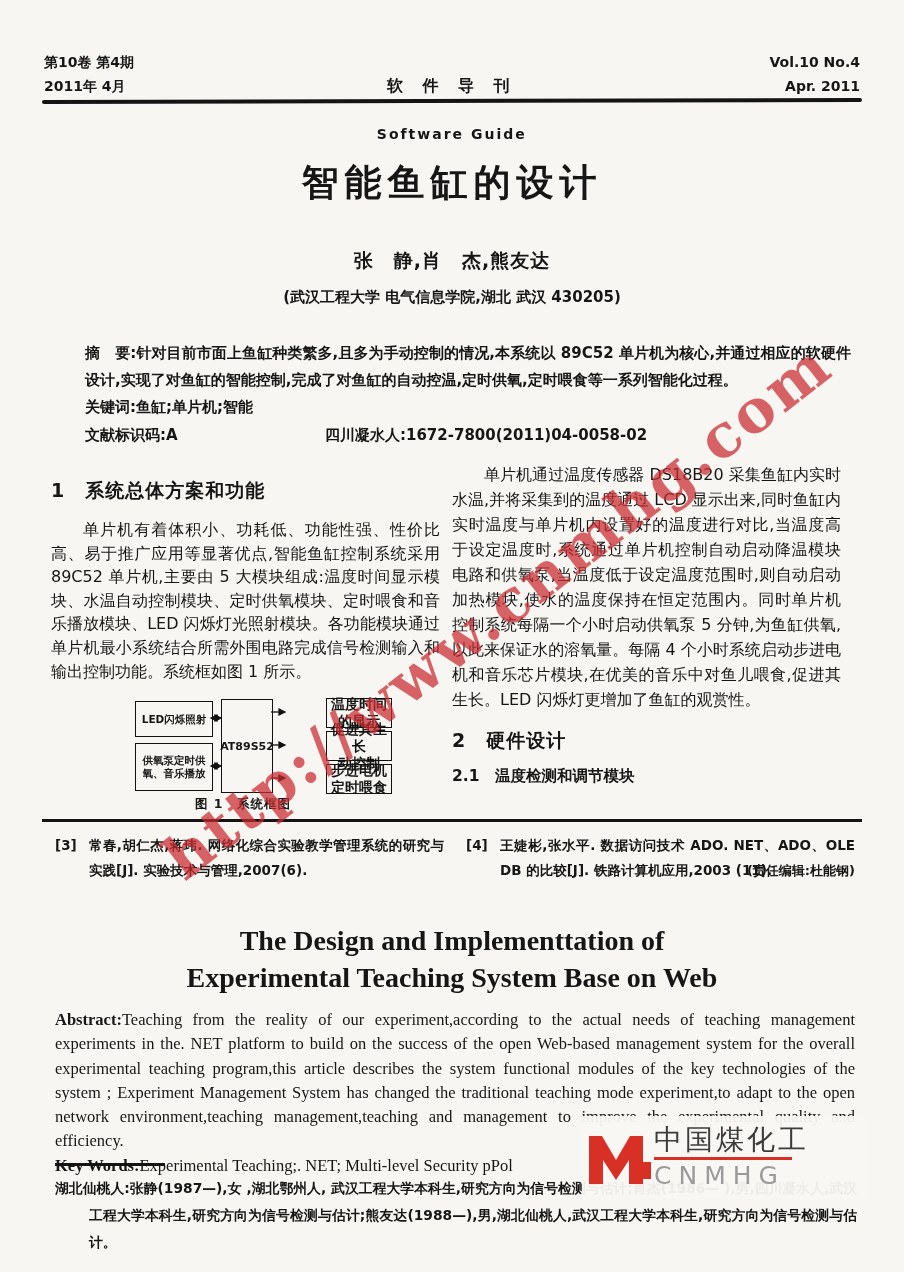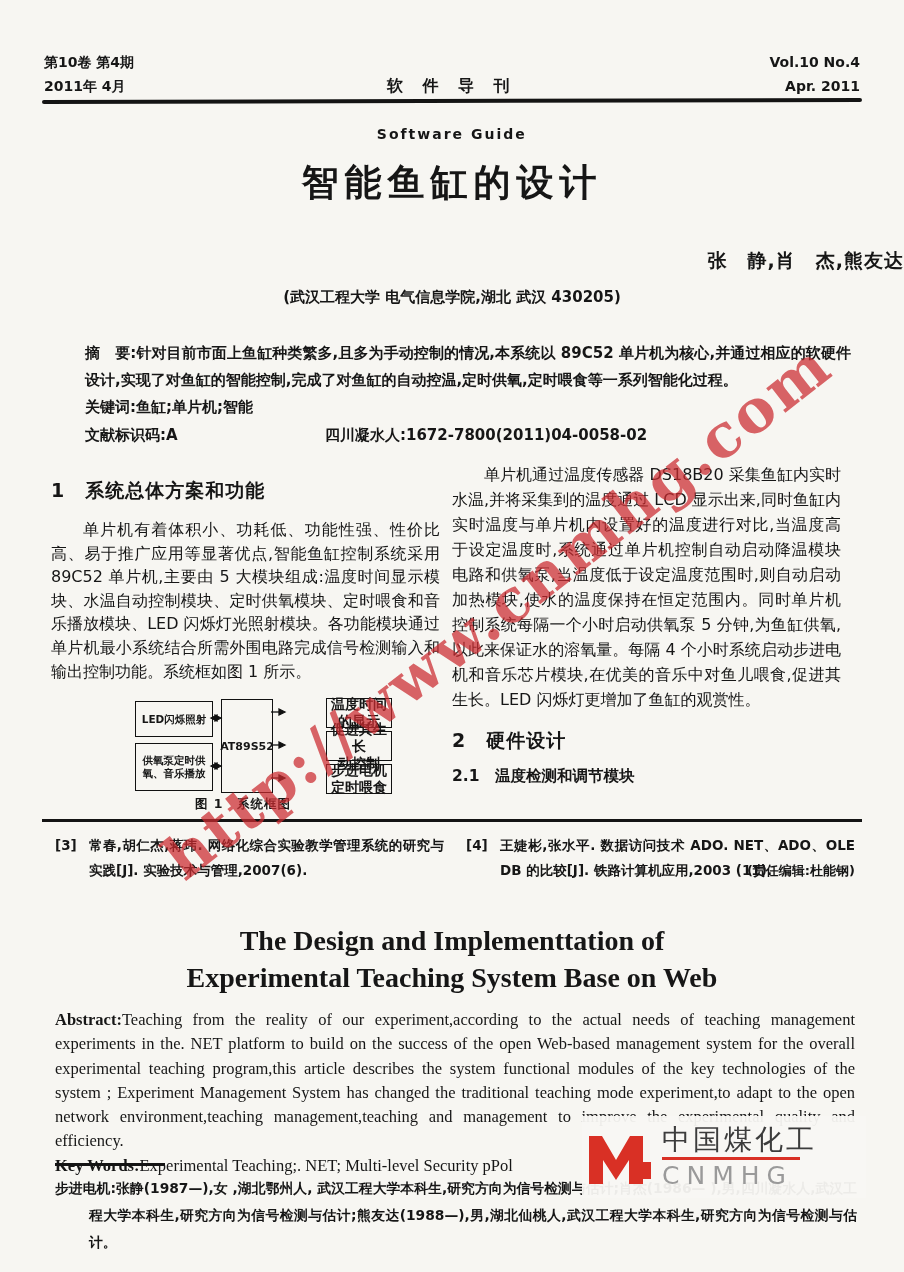--- a/index.html
+++ b/index.html
@@ -13,21 +13,21 @@
   
   .jheader{top:50px;left:44px;width:816px;display:flex;justify-content:space-between;align-items:flex-start;}
   .jh-col{font-size:14px;font-weight:bold;line-height:24px;white-space:pre-line;}
   .jh-left{text-align:left;}
   .jh-center{text-align:center;letter-spacing:2px;}
   .jh-center .cn{font-size:16px;letter-spacing:7px;}
   .jh-right{text-align:right;}
   .header-rule{top:99px;left:42px;width:820px;height:4px;background:#141414;border-radius:2px;transform:rotate(-0.15deg);}
   
   .art-title{top:158px;left:0;width:904px;text-align:center;font-size:37px;font-weight:bold;letter-spacing:6px;}
-  .art-authors{top:248px;left:0;width:904px;text-align:right;font-size:19px;font-weight:bold;letter-spacing:1px;}
+  .art-authors{top:248px;left:0;width:904px;text-align:center;font-size:19px;font-weight:bold;letter-spacing:1px;}
   .art-aff{top:288px;left:0;width:904px;text-align:center;font-size:15px;font-weight:bold;}
   
   .cn-abs{top:340px;left:85px;width:766px;font-size:15px;font-weight:bold;line-height:27px;text-align:justify;}
   .cn-abs p{margin:0;}
   .lbl{font-weight:bold;}
   .meta-line{display:flex;gap:0;margin-top:1px;}
   .meta-line .m1{width:255px;}
   .meta-line .m2{width:240px;}
   .meta-line .m3{flex:1;}
   
@@ -63,21 +63,21 @@
   .en-kw{margin-top:1px;}
   
   .foot-rule{top:1163px;left:55px;width:110px;height:2.5px;background:#141414;}
   .bio{top:1175px;left:55px;width:802px;font-size:13.8px;font-weight:bold;line-height:27px;text-align:justify;}
   .bio p{margin:0;padding-left:34px;text-indent:-34px;}
   
   .wm-diag{left:150px;top:838px;transform:rotate(-38deg);transform-origin:0 0;
     font-size:60px;font-weight:bold;letter-spacing:3px;white-space:nowrap;
     font-family:"DejaVu Serif","Liberation Serif",serif;opacity:.72;z-index:40;pointer-events:none;}
   .wm-logo{left:582px;top:1116px;width:284px;height:82px;z-index:50;
-    background:rgba(248,247,243,.95);display:flex;align-items:center;gap:8px;padding:0;}
+    background:rgba(248,247,243,.95);display:flex;align-items:center;padding:0;}
   .logo-mark{width:70px;height:70px;flex:0 0 auto;margin-left:2px;}
   .logo-texts{display:flex;flex-direction:column;align-items:flex-start;}
   .logo-cn{font-size:28px;font-weight:500;color:#3c3c3c;letter-spacing:3px;line-height:32px;}
   .logo-underline{width:138px;height:3px;margin:1px 0 2px 0;}
   .logo-en{font-size:25px;letter-spacing:7px;line-height:28px;}
 </style>
 </head>
 <body>
 
 <div class="abs jheader">
@@ -163,21 +163,21 @@
 
 <div class="abs en-title" style="white-space: pre-line;">The Design and Implementtation of
 Experimental Teaching System Base on Web</div>
 <div class="abs en-abs">
   <p><b>Abstract:</b><span>Teaching from the reality of our experiment,according to the actual needs of teaching management experiments in the. NET platform to build on the success of the open Web-based management system for the overall experimental teaching program,this article describes the system functional modules of the key technologies of the system ; Experiment Management System has changed the traditional teaching mode experiment,to adapt to the open network environment,teaching management,teaching and management to improve the experimental quality and efficiency.</span></p>
   <p class="en-kw"><b>Key Words:</b><span>Experimental Teaching;. NET; Multi-level Security pPol</span></p>
 </div>
 
 <div class="abs foot-rule"></div>
 <div class="abs bio">
-  <p><span class="lbl">步进电机:</span><span>张静(1987—),女 ,湖北鄂州人, 武汉工程大学本科生,研究方向为信号检测与估计;肖杰(1986— ),男,四川凝水人,武汉工程大学本科生,研究方向为信号检测与估计;熊友达(1988—),男,湖北仙桃人,武汉工程大学本科生,研究方向为信号检测与估计。</span></p>
+  <p><span class="lbl">湖北仙桃人:</span><span>张静(1987—),女 ,湖北鄂州人, 武汉工程大学本科生,研究方向为信号检测与估计;肖杰(1986— ),男,四川凝水人,武汉工程大学本科生,研究方向为信号检测与估计;熊友达(1988—),男,湖北仙桃人,武汉工程大学本科生,研究方向为信号检测与估计。</span></p>
 </div>
 
 <div class="abs wm-diag" id="wm-diag" style="color: rgb(203, 42, 47);">http://www.cnmhg.com</div>
 
 <div class="abs wm-logo">
   <svg class="logo-mark" viewBox="0 0 70 70">
     <path id="logo-m" d="M5 62 V14 h13 l14 24 14-24 h13 v48 H45 V38 L32 58 19 38 v24 z" fill="#d93025"></path>
     <rect id="logo-sq" x="50" y="40" width="17" height="17" fill="#d93025"></rect>
   </svg>
   <div class="logo-texts">

